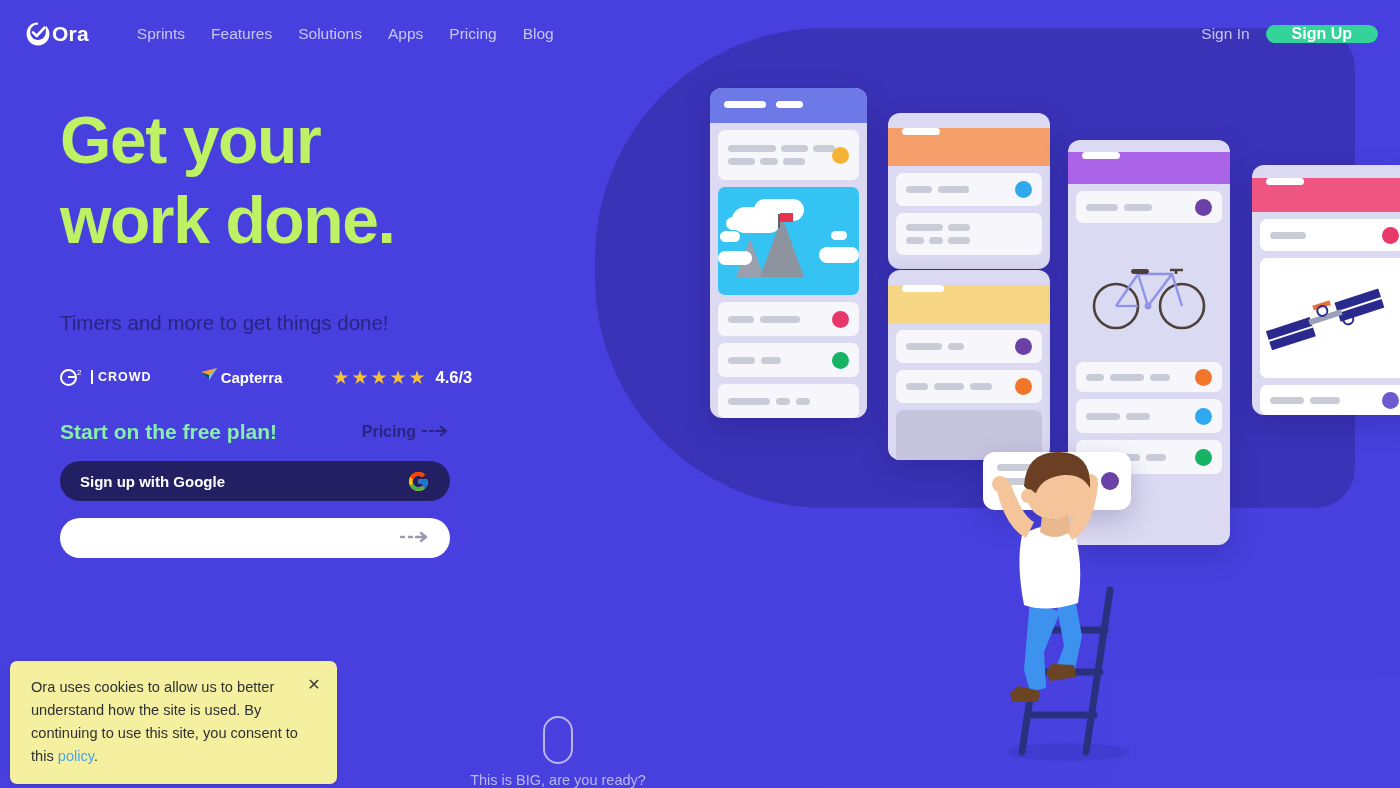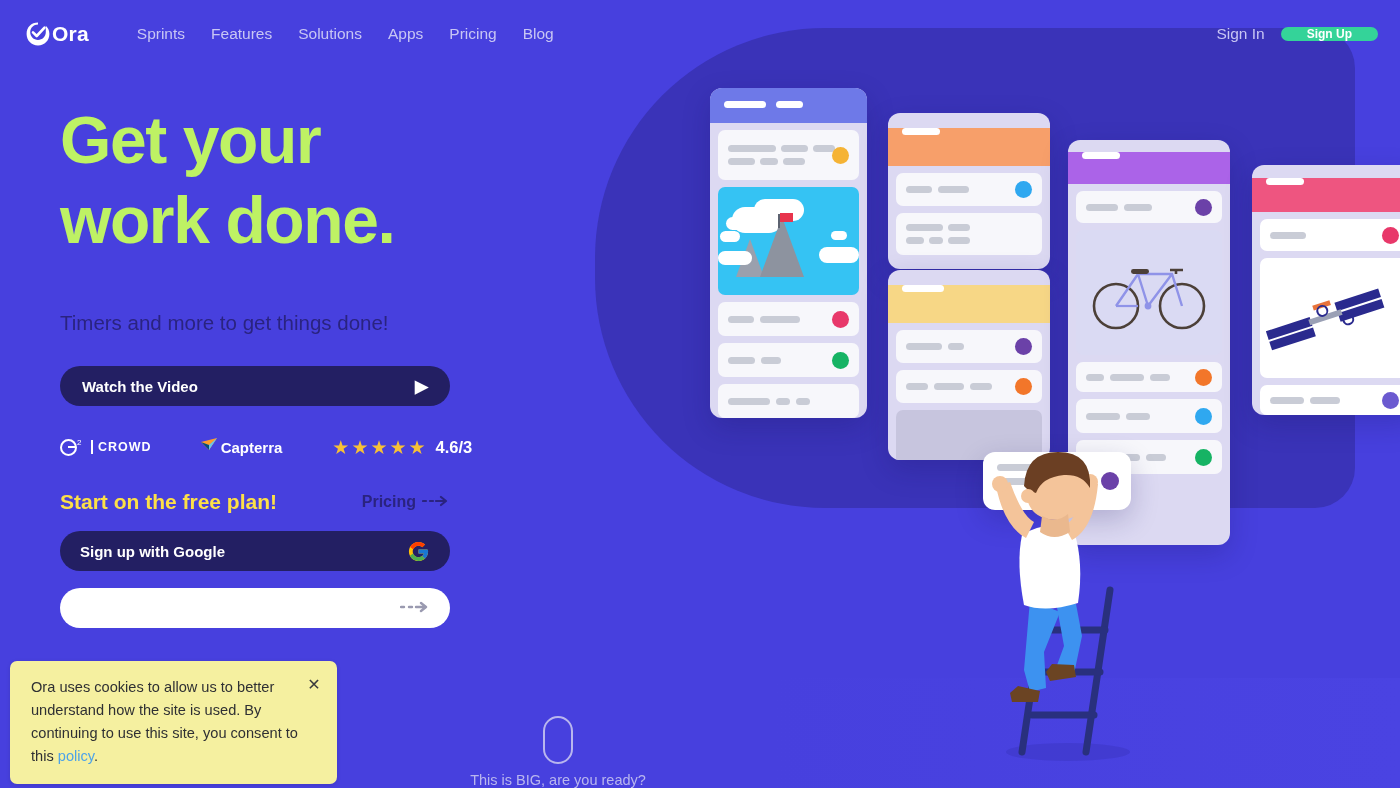--- a/index.html
+++ b/index.html
@@ -34,21 +34,21 @@
   .brand{ display:flex; align-items:center; margin-left:24px; }
   .brand-logo{ width:28px; height:28px; position:relative; }
   .brand-name{ color:#fff; font-size:21px; font-weight:600; letter-spacing:.2px;}
   .nav{ display:flex; gap:26px; margin-left:48px; }
   .nav a{
     color:#c8c6f4; font-size:15.5px; text-decoration:none; font-weight:400;
   }
   .header-right{ margin-left:auto; display:flex; align-items:center; gap:16px; margin-right:22px;}
   .signin{ color:#c8c6f4; font-size:15.5px; text-decoration:none;}
   .signup{
-    background:#34d399; color:#fff; font-size:12px; font-weight:600;
+    background:#34d399; color:#fff; font-size:16px; font-weight:600;
     border:none; border-radius:22px; padding:0 26px; cursor:pointer;
   }
 
   
   .hero{ position:absolute; left:60px; top:100px; width:470px; z-index:30;}
   h1.headline{
     color:#bef264; font-size:66px; line-height:80px; font-weight:700;
     letter-spacing:-1.4px;
   }
   .subhead{
@@ -76,21 +76,21 @@
   .g2-sup{ color:#fff; font-size:8px; position:relative; top:-5px; left:-5px;}
   .g2-bar{ width:1.6px; height:14px; background:#fff; }
   .g2-word{ color:#fff; font-size:12.5px; font-weight:700; letter-spacing:1px;}
   .capterra{ display:flex; align-items:center; gap:3px; margin-left:48px;}
   .cap-word{ color:#fff; font-size:15px; font-weight:700;}
   .stars{ margin-left:50px; display:flex; align-items:center; gap:2px;}
   .star{ color:#f7c136; font-size:19px; line-height:1;}
   .rating-num{ color:#fff; font-size:16.5px; font-weight:700; margin-left:8px;}
 
   .freeplan-row{ margin-top:32px; display:flex; align-items:center; width:390px;}
-  .freeplan{ color:#fde047; font-size:21px; font-weight:600;}
+  .freeplan{ color:#86efac; font-size:21px; font-weight:600;}
   .pricing-link{
     margin-left:auto; display:flex; align-items:center; gap:6px;
     color:#2a2380; font-size:16px; font-weight:600; text-decoration:none;
   }
   .dash-arrow{ display:inline-block; }
 
   .google-btn{
     margin-top:17px; width:390px; height:40px; background:#231f63;
     border:none; border-radius:21px; color:#fff; font-size:15px; font-weight:600;
     display:flex; align-items:center; padding:0 20px; cursor:pointer;
@@ -417,24 +417,20 @@
   <h1 class="headline">
     <span>Get your</span><br>
     <span>work done.</span><br>
   </h1>
 
   <div class="subhead">
     <br>
     <span>Timers and more to get things done!</span>
   </div>
 
-  <button class="video-btn">
-    <span>Watch the Video</span>
-    <span class="play">▶</span>
-  </button>
 
   <div class="ratings">
     <span class="g2">
       <span class="g2-mark"></span>
       <span class="g2-sup">2</span>
       <span class="g2-bar"></span>
       <span class="g2-word">CROWD</span>
     </span>
 
     <span class="capterra">

